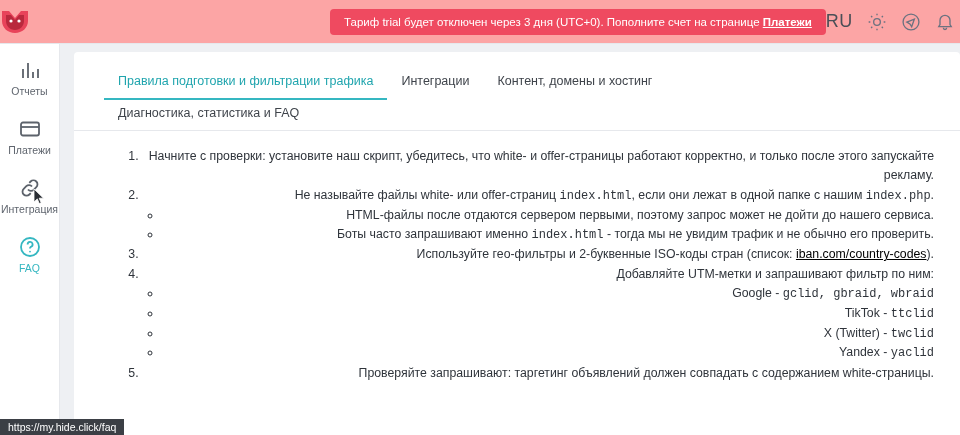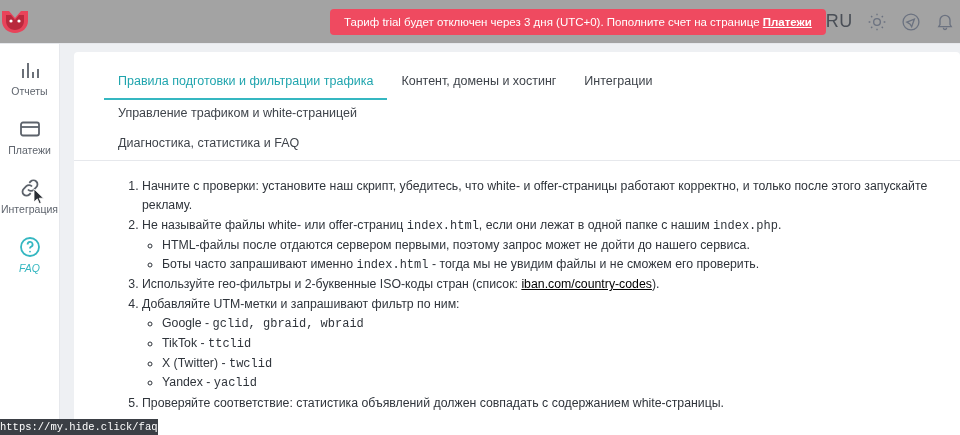--- a/index.html
+++ b/index.html
@@ -13,21 +13,21 @@
   .app {
     position: relative;
     width: 960px; height: 435px;
     background: #eef0f3;
   }
 
   
   .topbar {
     position: absolute; top: 0; left: 0;
     width: 960px; height: 44px;
-    background: #a3a3a3;
+    background: #fca5a5;
     display: flex; align-items: center;
     border-bottom: 1px solid #e6e8ec;
     z-index: 5;
   }
   .logo-box {
     width: 60px; height: 44px;
     display: flex; align-items: center; justify-content: center;
   }
   .logo-fox { display: block; }
 
@@ -71,38 +71,39 @@
   }
   .side-item {
     width: 58px;
     display: flex; flex-direction: column; align-items: center;
     gap: 3px;
     cursor: pointer;
     color: #5c626b;
   }
   .side-item .s-ico { width: 24px; height: 24px; display: block; }
   .side-item .s-lbl { font-size: 10.5px; color: #5f656e; }
-  .side-item.active { color: #35b7c1; font-style: italic; }
+  .side-item.active { color: #35b7c1; }
   .side-item.active .s-lbl { color: #35b7c1; }
 
   .cursor {
     position: absolute;
     left: 33px; top: 188px;
     width: 12px; height: 18px;
     z-index: 20;
     pointer-events: none;
   }
 
   
   .content {
     position: absolute;
     top: 44px; left: 60px;
     width: 900px; height: 391px;
     background: #eef0f3;
     padding: 8px 14px 0 14px;
+    text-align: right;
   }
   .card {
     background: #ffffff;
     width: 886px;
     height: 383px;
     border-radius: 4px 4px 0 0;
     position: relative;
     overflow: hidden;
   }
 
@@ -152,23 +153,23 @@
     text-decoration: underline;
   }
 
   
   .statusbar {
     position: absolute;
     left: 0; bottom: 0;
     background: #3b3f45;
     color: #ffffff;
     font-size: 10.5px;
-    padding: 2px 0;
+    padding: 2px 8px;
     z-index: 30;
-    font-family: Liberation Mono, monospace;
+    font-family: Liberation Sans, sans-serif;
   }
 </style>
 </head>
 <body>
 
 <div class="app">
 
   <div class="topbar">
 
     <div class="logo-box">
@@ -242,42 +243,41 @@
 
   <svg class="cursor" viewBox="0 0 12 18">
     <path d="M1 1 L1 14 L4.3 10.9 L6.3 15.6 L8.2 14.8 L6.2 10.2 L10.5 10.2 Z" fill="#2b2f35" stroke="#ffffff" stroke-width="0.8"></path>
   </svg>
 
   <div class="content">
     <div class="card">
 
       <div class="tabs">
         <div class="tab active">Правила подготовки и фильтрации трафика</div>
+        <div class="tab">Интеграции</div>
         <div class="tab">Контент, домены и хостинг</div>
-        <div class="tab">Интеграции</div>
-        <div class="tab">Управление трафиком и white-страницей</div>
         <div class="tabs-row2"></div>
         <div class="tab">Диагностика, статистика и FAQ</div>
       </div>
 
       <div class="body">
         <ol class="main-list">
 
           <li>
             <span>Начните с проверки: установите наш скрипт, убедитесь, что white- и offer-страницы работают корректно, и только после этого запускайте рекламу.</span>
           </li>
 
           <li>
             <span>Не называйте файлы white- или offer-страниц </span><code>index.html</code><span>, если они лежат в одной папке с нашим </span><code>index.php</code><span>.</span>
             <ul class="sub-list">
               <li>
                 <span>HTML-файлы после отдаются сервером первыми, поэтому запрос может не дойти до нашего сервиса.</span>
               </li>
               <li>
-                <span>Боты часто запрашивают именно </span><code>index.html</code><span> - тогда мы не увидим файлы и не сможем его проверить.</span>
+                <span>Боты часто запрашивают именно </span><code>index.html</code><span> - тогда мы не увидим трафик и не обычно его проверить.</span>
               </li>
             </ul>
           </li>
 
           <li>
             <span>Используйте гео-фильтры и 2-буквенные ISO-коды стран (список: </span><a class="inline-link" href="#">iban.com/country-codes</a><span>).</span>
           </li>
 
           <li>
             <span>Добавляйте UTM-метки и запрашивают фильтр по ним:</span>
@@ -291,21 +291,21 @@
               <li>
                 <span>X (Twitter)</span><span> - </span><code>twclid</code>
               </li>
               <li>
                 <span>Yandex</span><span> - </span><code>yaclid</code>
               </li>
             </ul>
           </li>
 
           <li>
-            <span>Проверяйте соответствие: статистика объявлений должен совпадать с содержанием white-страницы.</span>
+            <span>Проверяйте запрашивают: таргетинг объявлений должен совпадать с содержанием white-страницы.</span>
           </li>
 
         </ol>
       </div>
 
     </div>
   </div>
 
   <div class="statusbar">https://my.hide.click/faq</div>
 

